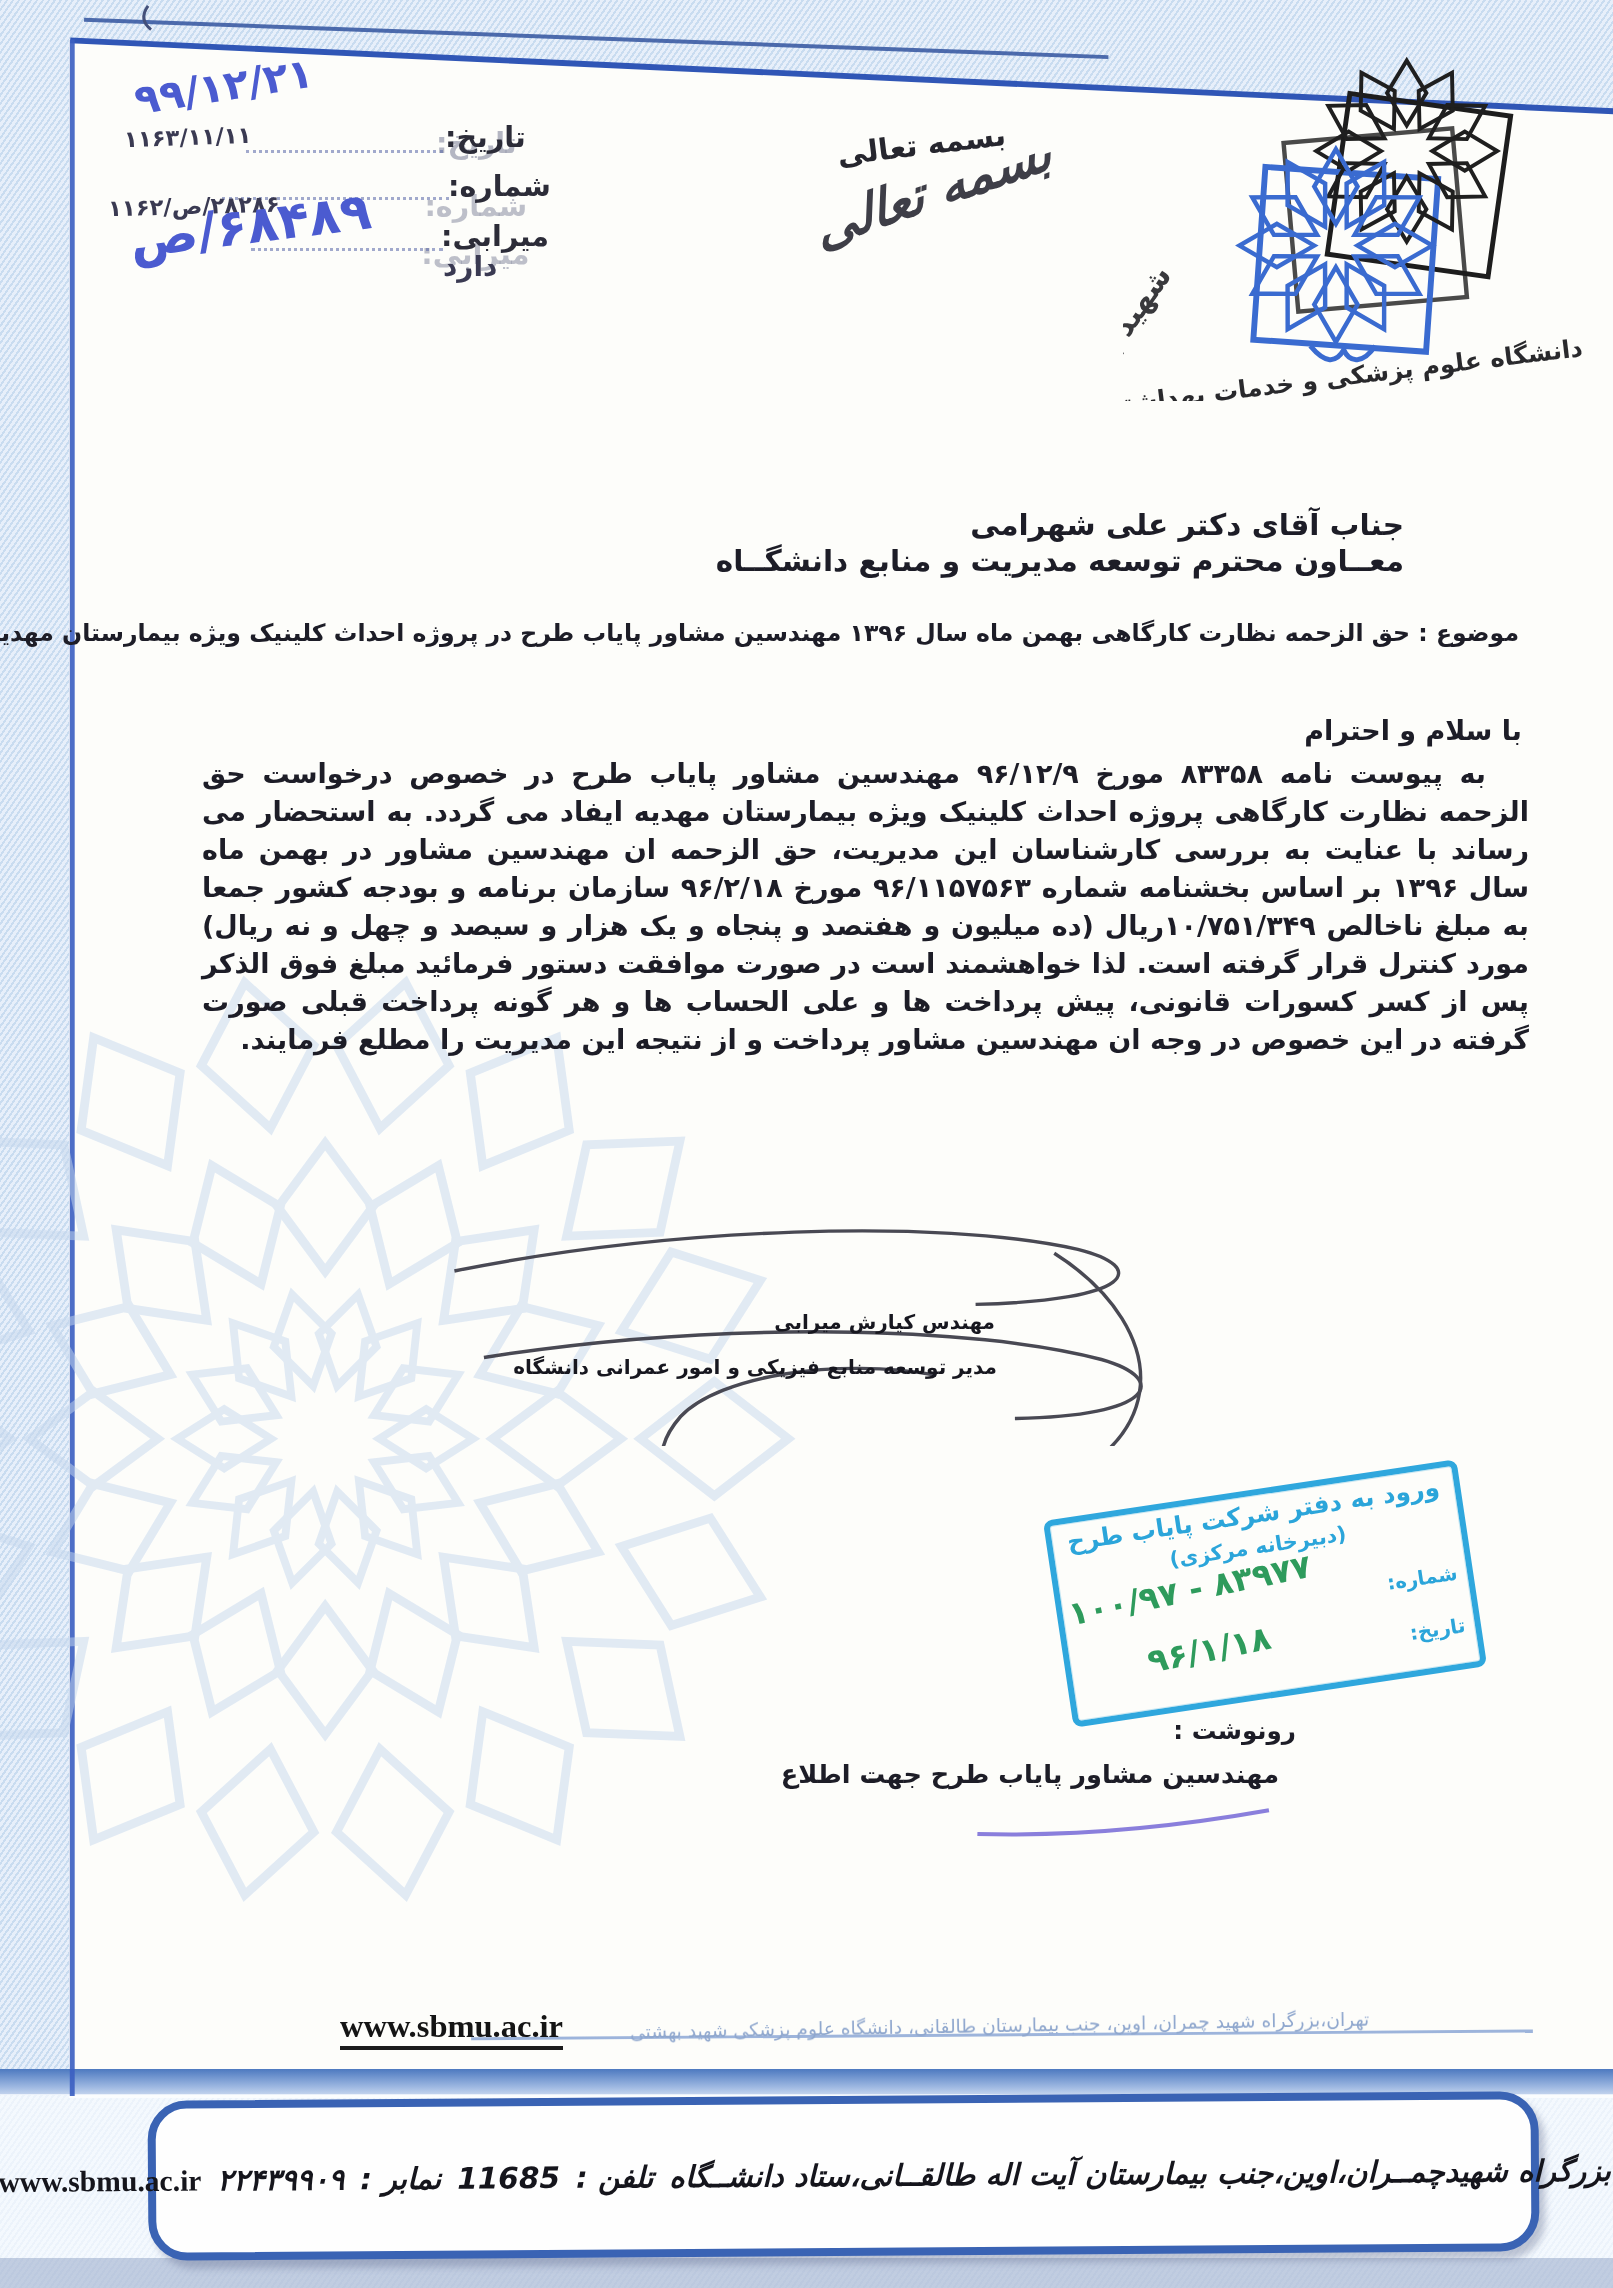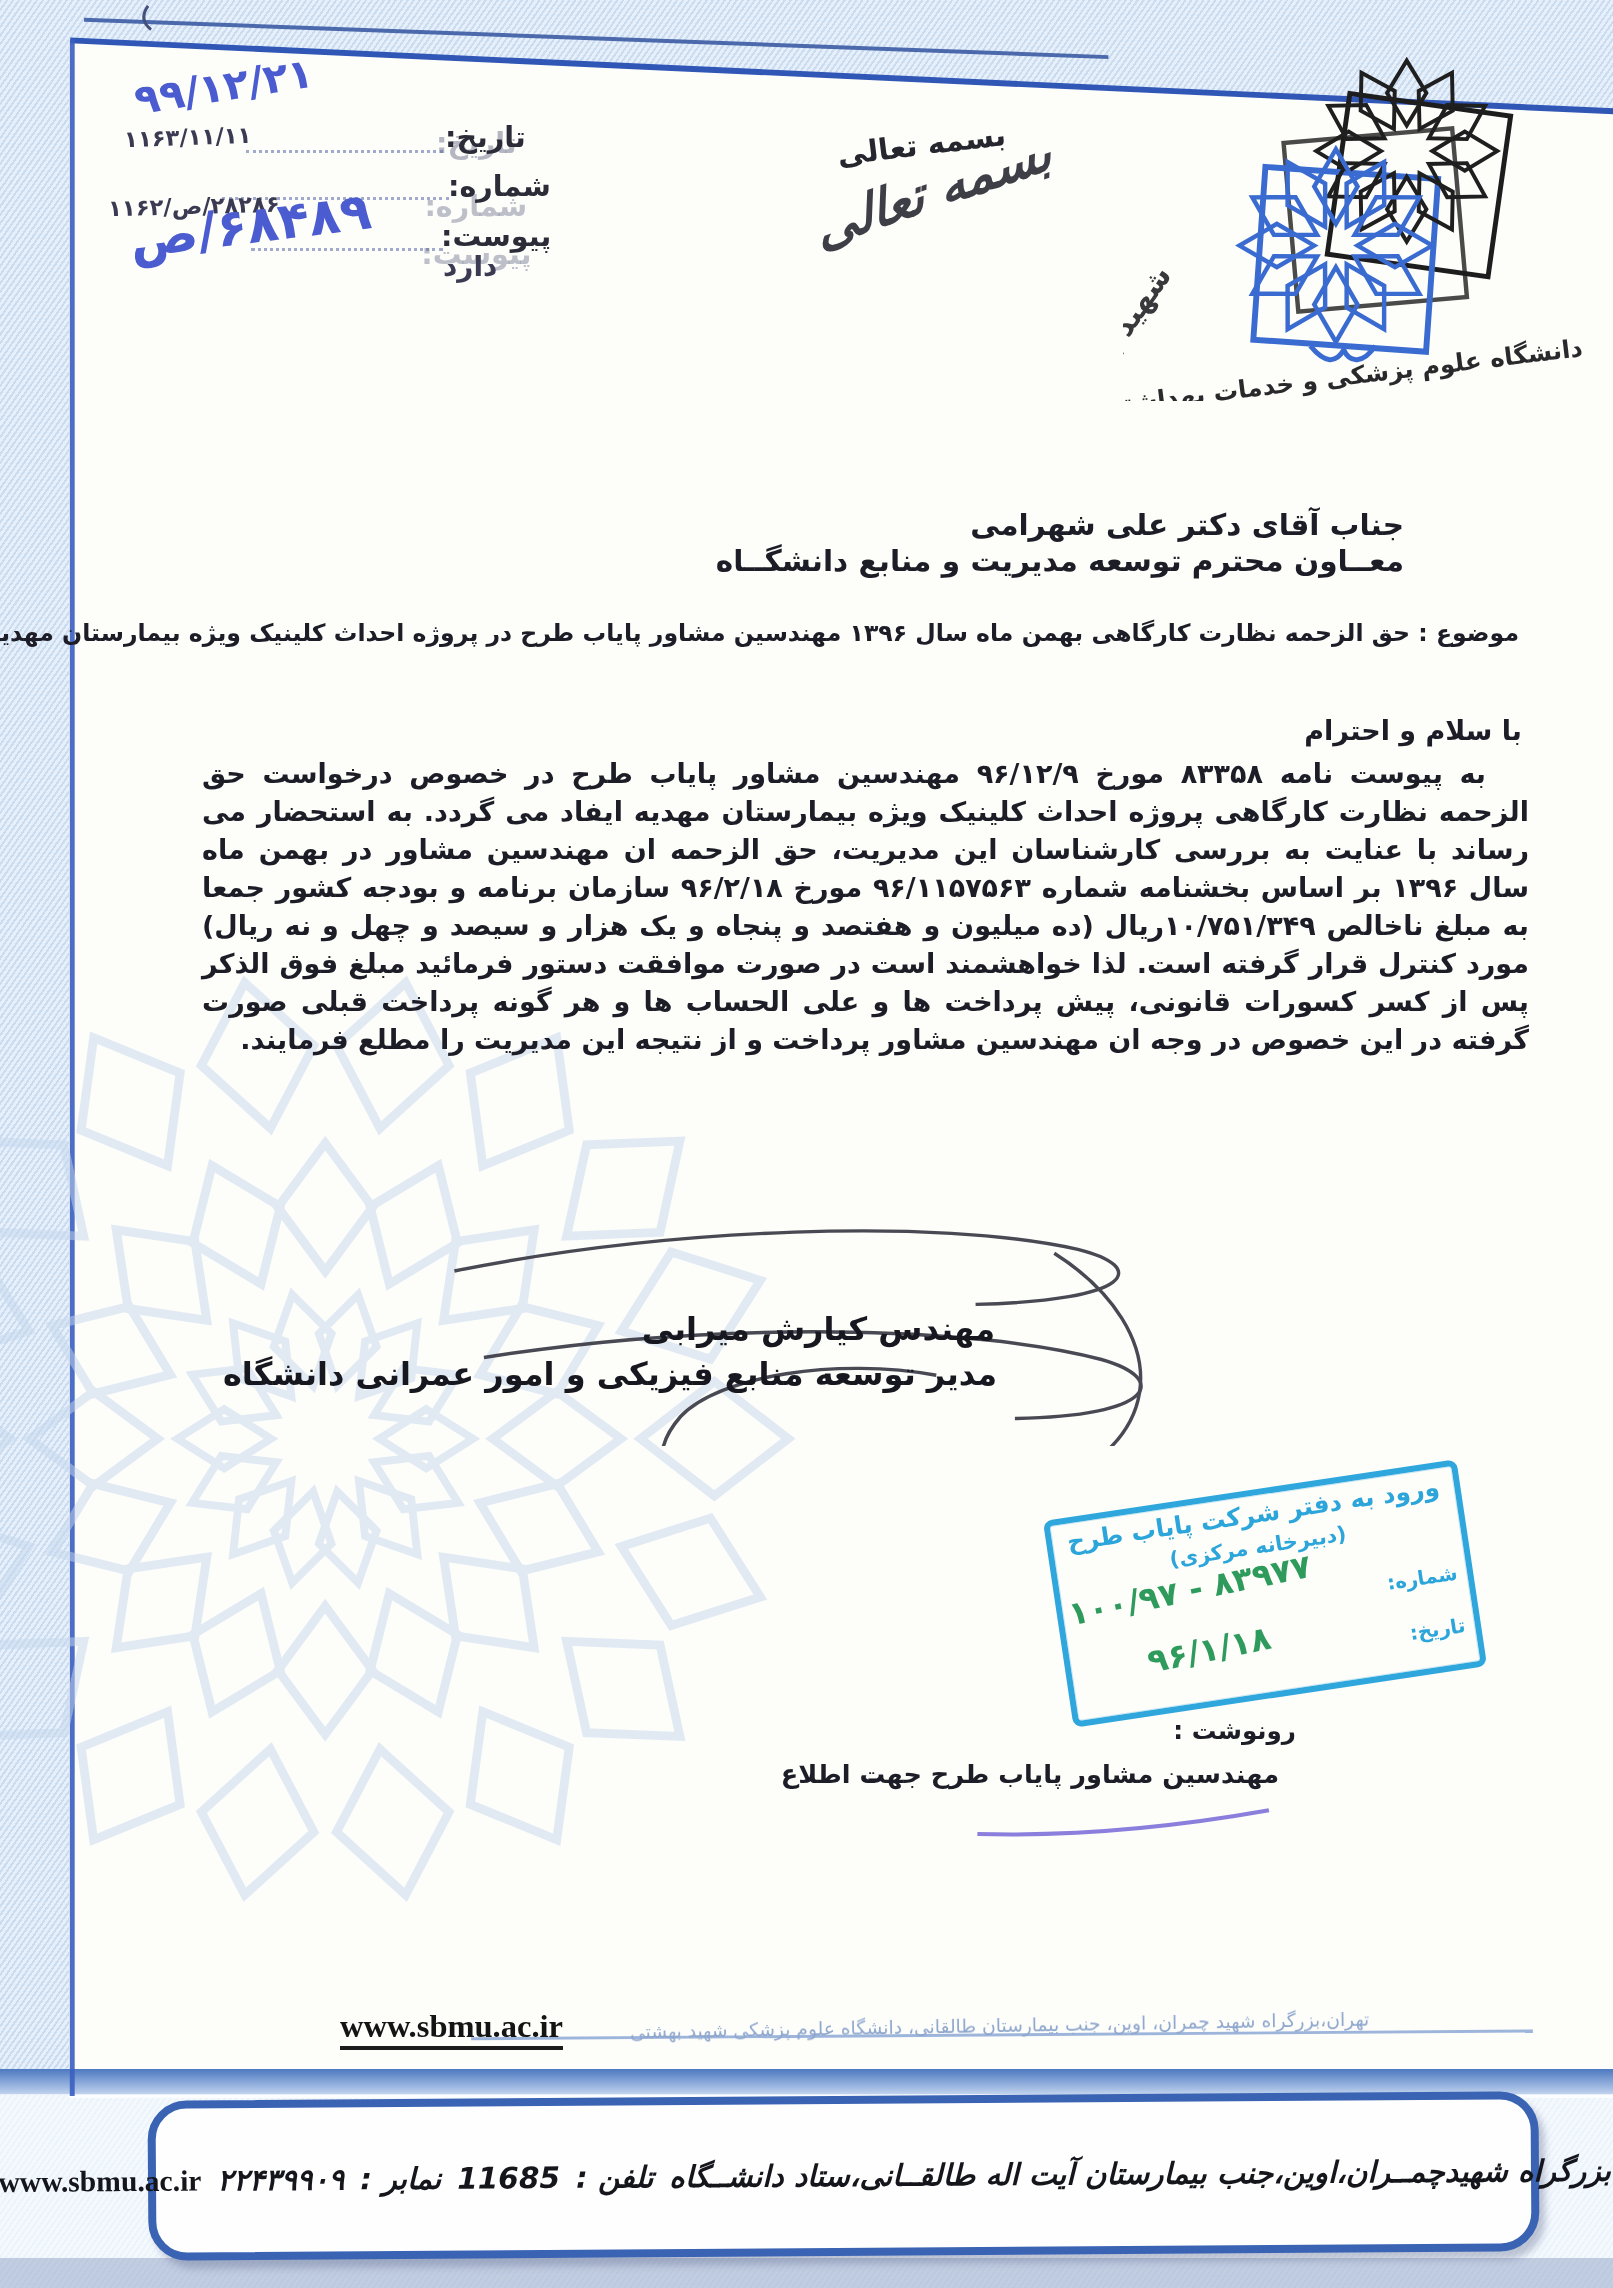--- a/index.html
+++ b/index.html
@@ -27,21 +27,21 @@
   .bism-print{font-size:29.6px;font-weight:bold;color:#26262e;transform:rotate(-7deg);}
   .bism-cal{font-size:51px;font-weight:bold;font-style:italic;color:#2e2e38;
             font-family:"DejaVu Serif","Liberation Serif",serif;
             transform:rotate(-19deg) skewX(-8deg);opacity:.92;}
   
   .rcpt{font-size:29.6px;font-weight:bold;color:#1d1d27;}
   .subject{font-size:23.6px;font-weight:bold;color:#1d1d27;white-space:nowrap;}
   .salut{font-size:27px;font-weight:bold;color:#1d1d27;}
   .bodytext{font-size:27px;font-weight:bold;color:#1d1d27;line-height:38px;
             text-align:justify;text-indent:43px;}
-  .sig-line{font-size:32px;font-weight:bold;color:#17171f;white-space:nowrap;}
+  .sig-line{font-size:20px;font-weight:bold;color:#17171f;white-space:nowrap;}
   
   .stamp{left:1056px;top:1489px;width:406px;height:197px;border:6.9px solid #2fa7dd;
          border-radius:8.9px;transform:rotate(-8.5deg);background:rgba(255,255,255,.06);
          box-shadow:0 0 0 1px rgba(47,167,221,.25) inset;}
   .stamp .s-line1{position:absolute;top:3.9px;left:0;width:100%;text-align:center;
          font-size:24.6px;font-weight:bold;color:#2ba5da;}
   .stamp .s-line2{position:absolute;top:39px;left:0;width:100%;text-align:center;
          font-size:20.7px;font-weight:bold;color:#2ba5da;}
   .stamp .s-label{position:absolute;right:9.9px;font-size:19.7px;font-weight:bold;color:#2ba5da;}
   .stamp .s-green{position:absolute;font-weight:bold;color:#2e9b5c;transform:rotate(-3deg);}
@@ -142,21 +142,21 @@
   <div class="abs fa typed" data-name="field-value-date" style="left:124px;top:124px;transform:rotate(-2deg)">
     <span class="ltrnum">۱۱۶۳/۱۱/۱۱</span>
   </div>
 
   <div class="abs fa field-label" data-name="field-label-number" style="left:448px;top:169px;text-shadow:-23.6px 19.7px 0 rgba(70,75,110,.35)">شماره:</div>
   <div class="abs leader" data-name="leader-number" style="left:222px;top:197px;width:227px"></div>
   <div class="abs fa typed" data-name="field-value-number" style="left:108px;top:193px;transform:rotate(-1.5deg)">
     <span class="ltrnum">۱۱۶۲/ص/۲۸۲۸۶</span>
   </div>
 
-  <div class="abs fa field-label" data-name="field-label-attachment" style="left:441px;top:219px;text-shadow:-19.7px 17.7px 0 rgba(70,75,110,.35)">پیوست:</div>
+  <div class="abs fa field-label" data-name="field-label-attachment" style="left:441px;top:219px;text-shadow:-19.7px 17.7px 0 rgba(70,75,110,.35)">میرابی:</div>
   <div class="abs leader" data-name="leader-attachment" style="left:251px;top:248px;width:192px"></div>
   <div class="abs fa typed" data-name="field-value-attachment" style="left:443px;top:250px;font-size:28px">دارد</div>
 
   <div class="abs fa hand-blue" data-name="handwritten-attachment-number" style="left:126px;top:211px;font-size:51px;transform:rotate(-7deg);letter-spacing:5.9px">
     <span class="ltrnum">ص/۶۸۴۸۹</span>
   </div>
 
   <div class="abs fa bism-print" data-name="bismillah-printed" style="left:837px;top:128px">بسمه تعالی</div>
   <div class="abs fa bism-cal" data-name="bismillah-calligraphy" style="left:810px;top:160px">بسمه تعالی</div>
 

